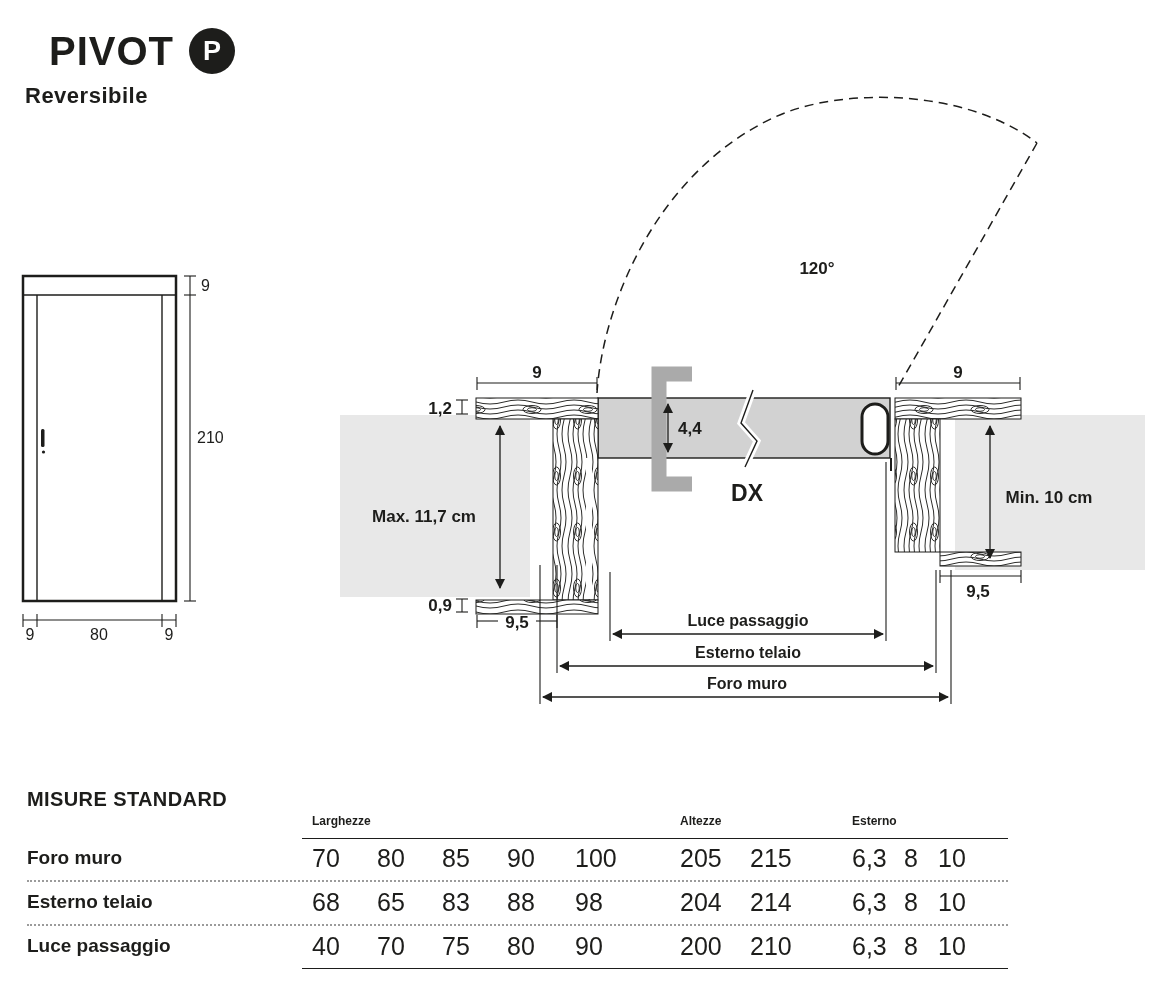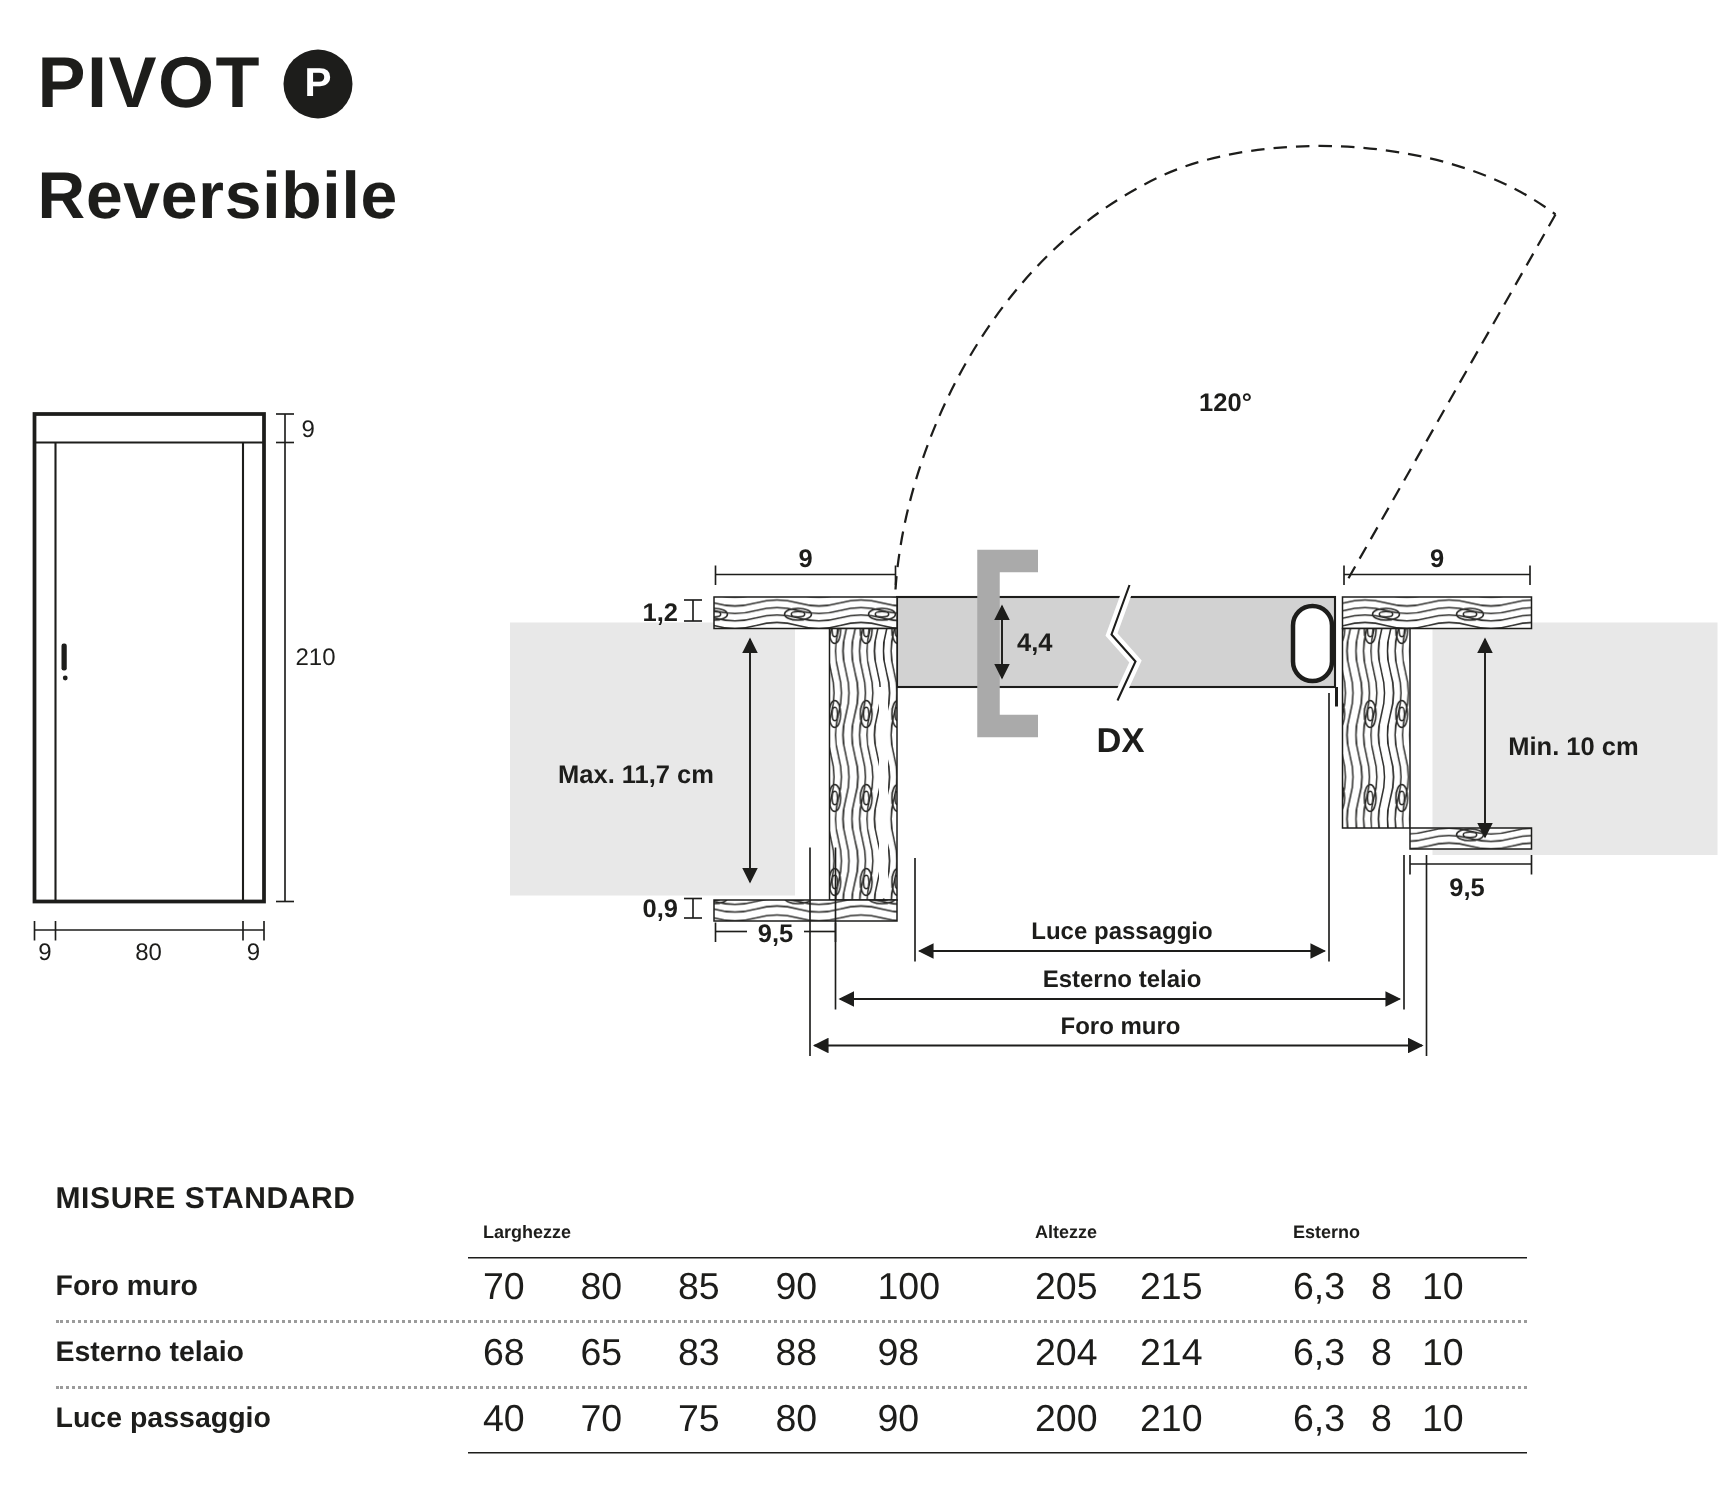--- a/index.html
+++ b/index.html
@@ -3,42 +3,42 @@
 <meta charset="utf-8">
 <style>
   * { margin:0; padding:0; box-sizing:border-box; }
   html,body { background:#ffffff; }
   body { width:1157px; height:996px; font-family:"Liberation Sans", sans-serif; color:#1d1d1b; }
   .page { position:relative; width:1157px; height:996px; background:#fff; overflow:hidden; }
 
   
   .header { position:absolute; left:25px; top:28px; }
   .title-row { display:flex; align-items:center; gap:15px; }
-  .title { font-size:48px; font-weight:700; letter-spacing:1px; }
+  .title { font-size:40px; font-weight:700; letter-spacing:1px;margin-left:24px; }
   .badge { width:46px; height:46px; border-radius:50%; background:#1d1d1b; color:#fff;
            display:flex; align-items:center; justify-content:center; }
   .badge span { font-size:27px; font-weight:700; }
-  .subtitle { font-size:44px; font-weight:700; margin-top:23px; letter-spacing:.5px; }
+  .subtitle { font-size:22px; font-weight:700; margin-top:9px; letter-spacing:.5px; }
 
   
   svg { font-family:"Liberation Sans", sans-serif; }
   svg.elevation { position:absolute; left:10px; top:260px; width:290px; height:390px; }
   svg.plan { position:absolute; left:330px; top:80px; width:827px; height:640px; }
   .grain { fill:none; stroke:#2b2b29; stroke-width:1; }
   .dash { fill:none; stroke:#1d1d1b; stroke-width:1.5; stroke-dasharray:9 6; }
   .thin { stroke:#1d1d1b; stroke-width:1.1; }
   .thin2 { stroke:#1d1d1b; stroke-width:1.4; }
   .dimline { stroke:#1d1d1b; stroke-width:1.3; }
   text.dim { font-size:17px; font-weight:700; fill:#1d1d1b; }
   text.dim-md { font-size:16px; font-weight:700; fill:#1d1d1b; }
   text.dim-big { font-size:23px; font-weight:700; fill:#1d1d1b; }
   text.dim-reg { font-size:16px; font-weight:400; fill:#1d1d1b; }
 
   
-  .table-section { position:absolute; left:12px; top:780px; width:1006px; height:216px;padding-left:48px; }
+  .table-section { position:absolute; left:2px; top:780px; width:1006px; height:216px;padding-left:48px; }
   .table-title { position:absolute; left:25px; top:8px; font-size:20px; font-weight:700; letter-spacing:.4px; }
   .trow { position:absolute; left:25px; width:985px; display:grid;
           grid-template-columns:285px 65px 65px 65px 68px 105px 70px 102px 52px 34px 1fr;
           align-items:center; }
   .ghead { top:28px; height:26px; font-size:12px; font-weight:700; }
   .num { font-size:25px; font-weight:400; }
   .row-label { font-size:19px; font-weight:700; }
   .r1 { top:60px; height:36px; }
   .r2 { top:104px; height:36px; }
   .r3 { top:148px; height:36px; }

